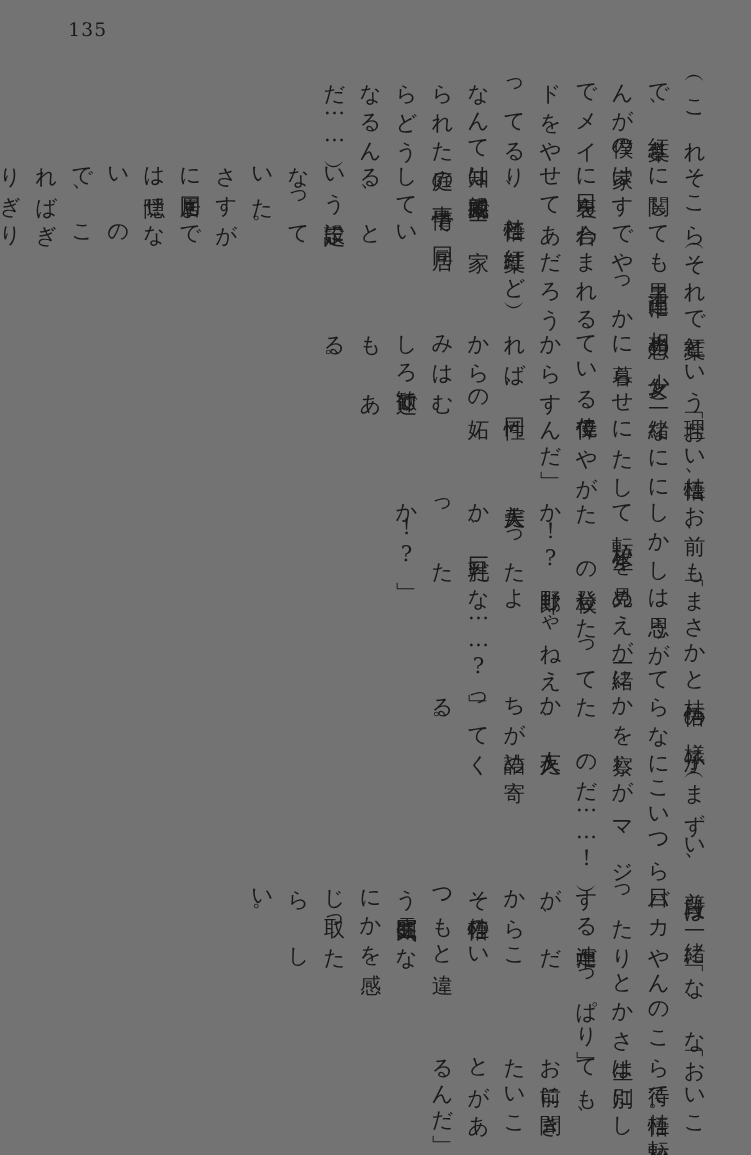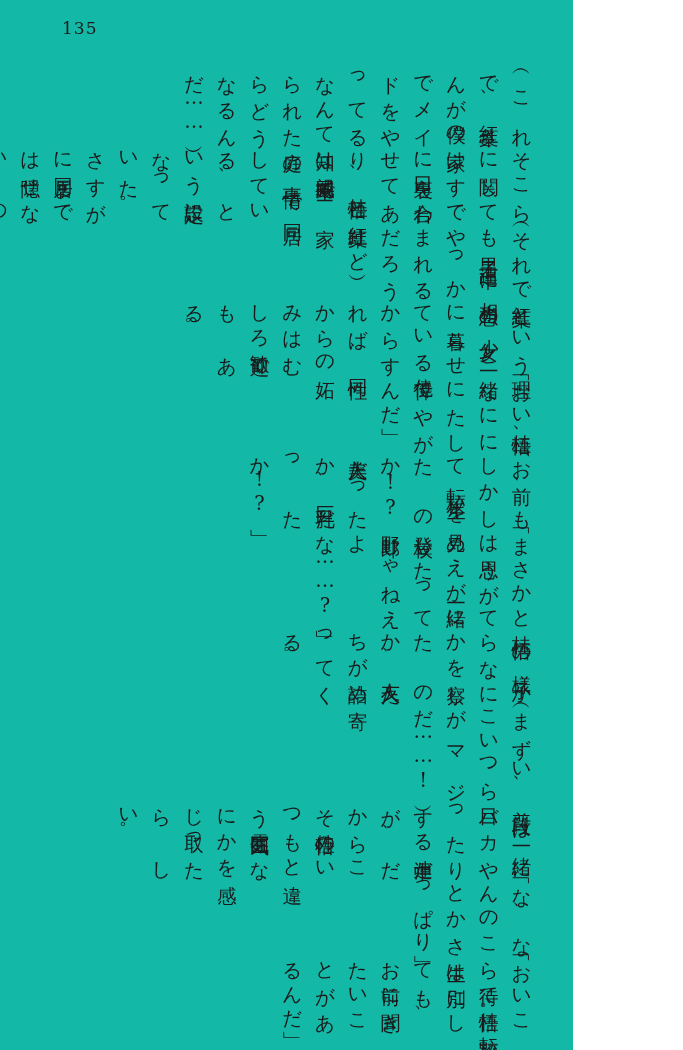--- a/index.html
+++ b/index.html
@@ -9,23 +9,23 @@
   }
   body {
     width: 683px;
     height: 1050px;
     font-family: "DejaVu Serif", "Liberation Serif", serif;
     color: #1a1a1a;
     overflow: hidden;
   }
   .page {
     position: relative;
-    width: 573px;
+    width: 683px;
     height: 1050px;
-    background: #14b8a6;
+    background: #737373;
     box-sizing: border-box;
   }
   .page-number {
     position: absolute;
     top: 18px;
     left: 62px;
     font-size: 17px;
     letter-spacing: 1px;
     color: #1a1a1a;
     font-family: "DejaVu Serif", "Liberation Serif", serif;

